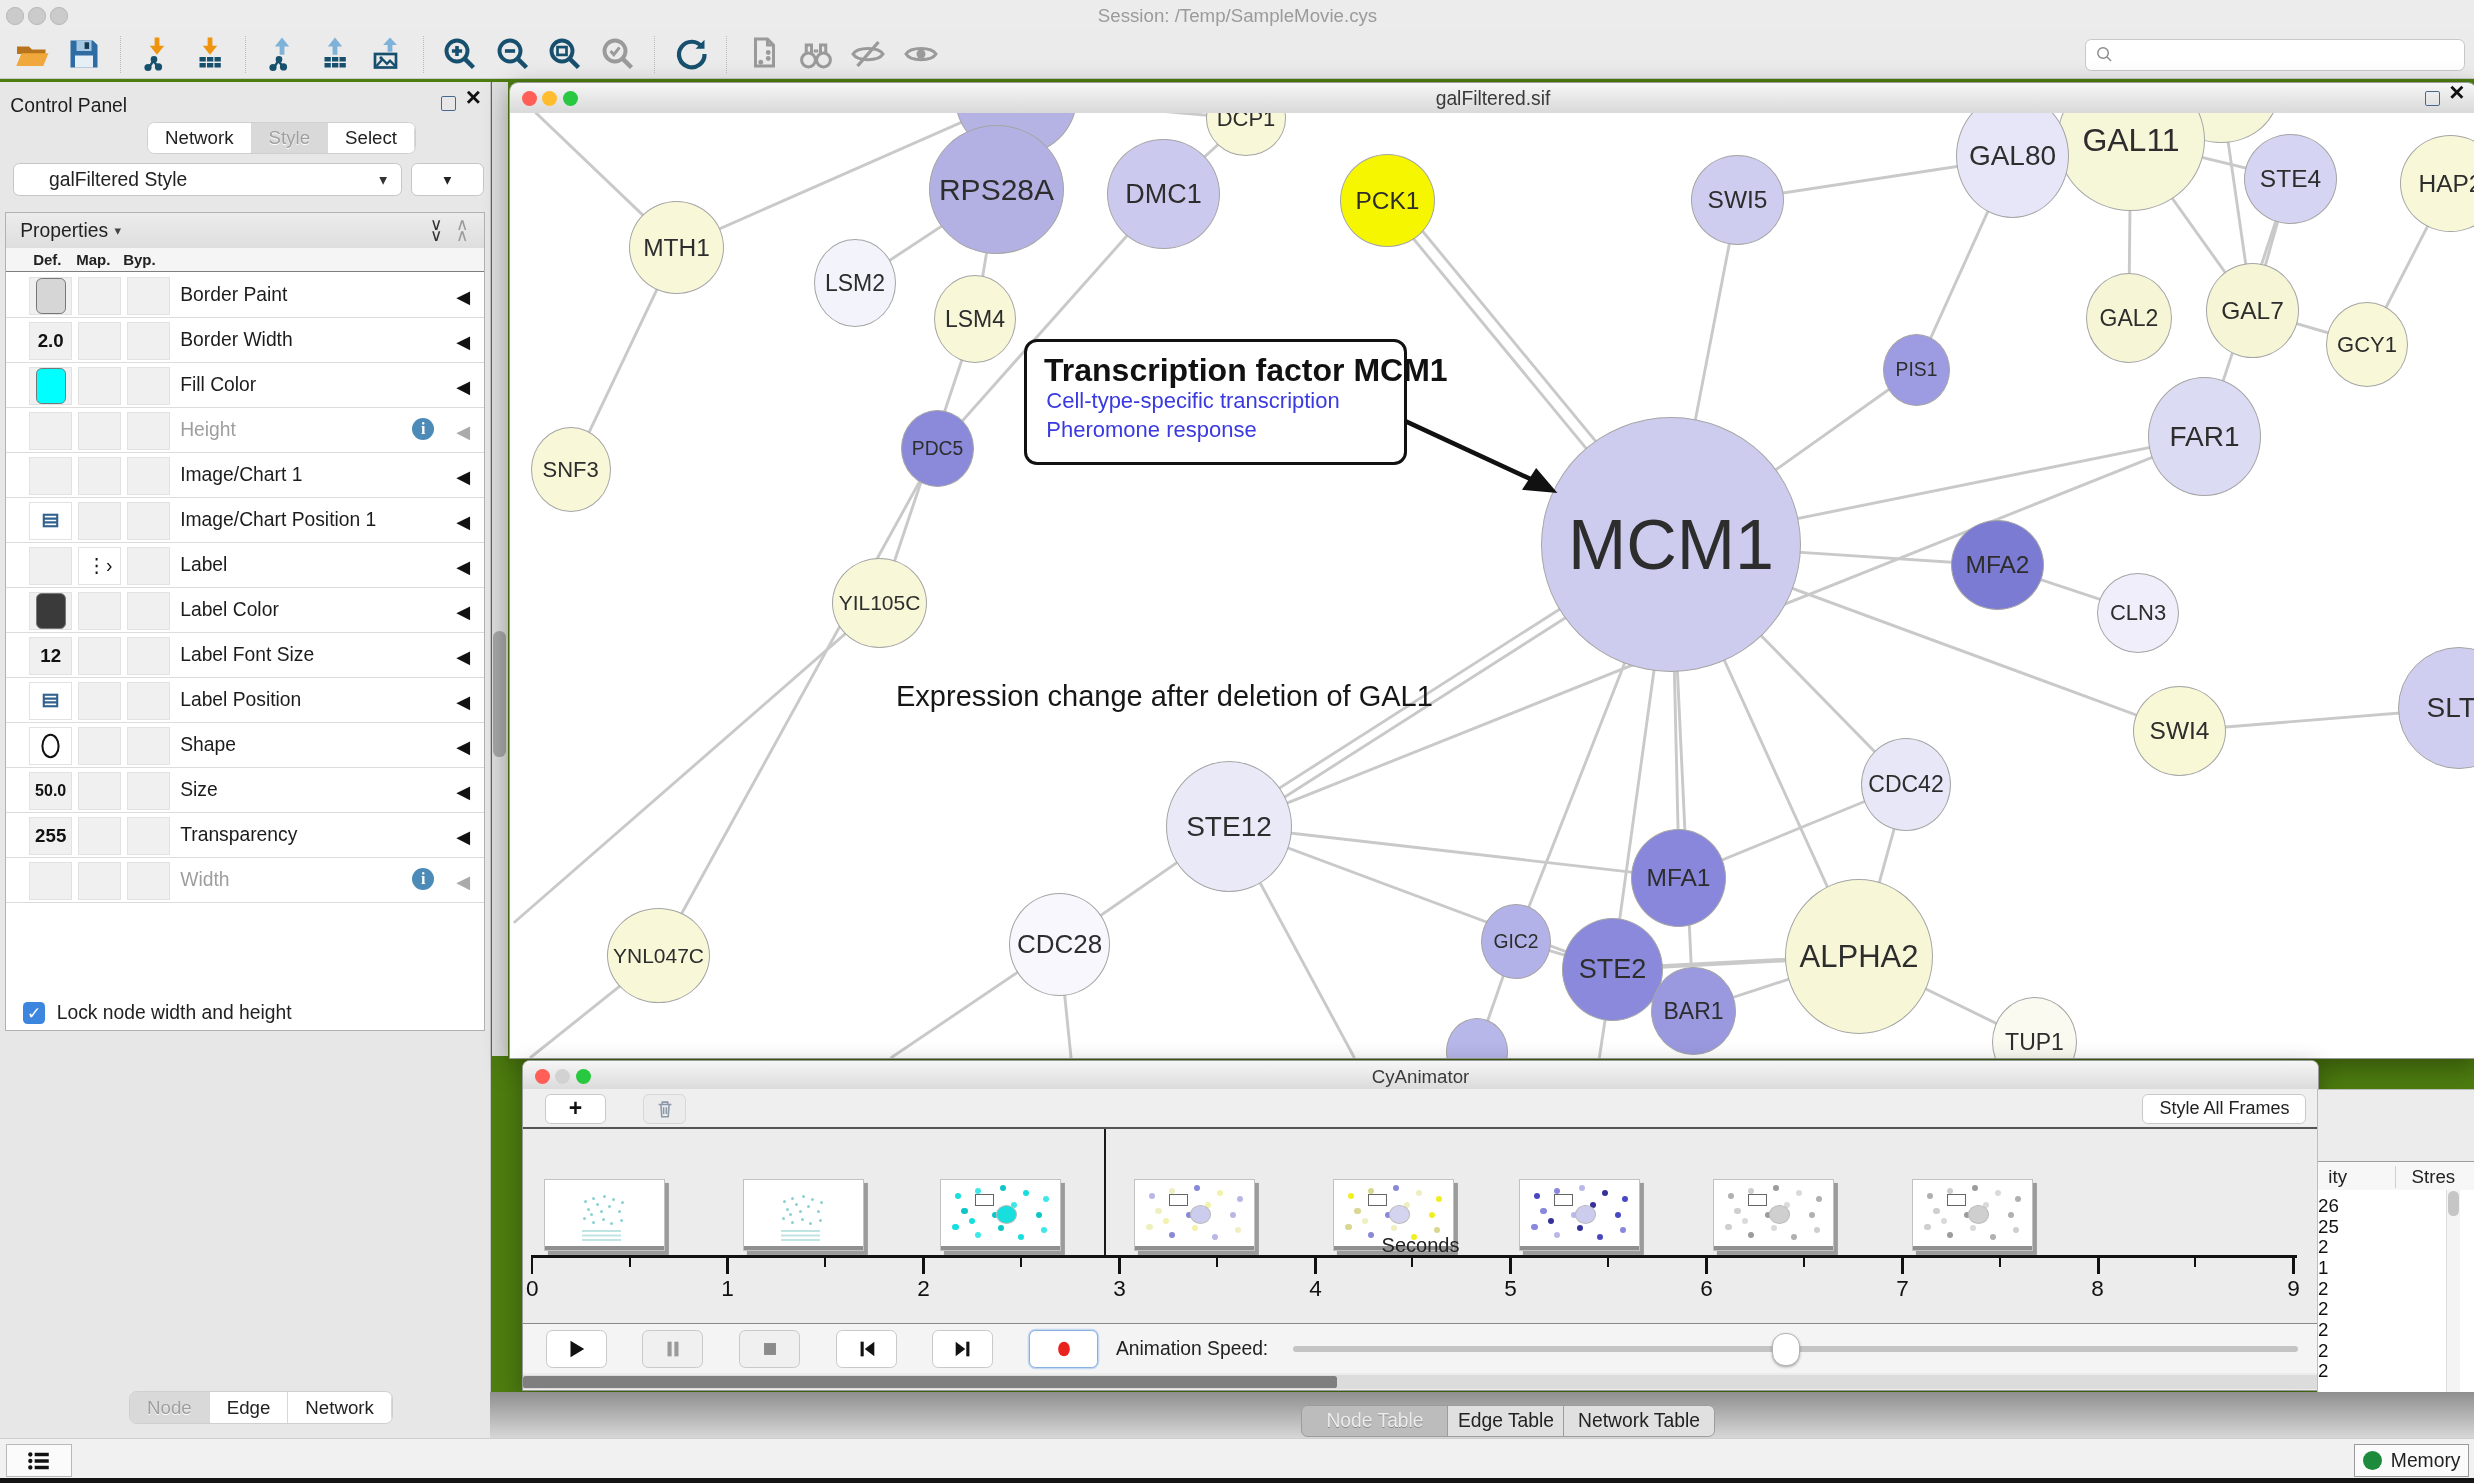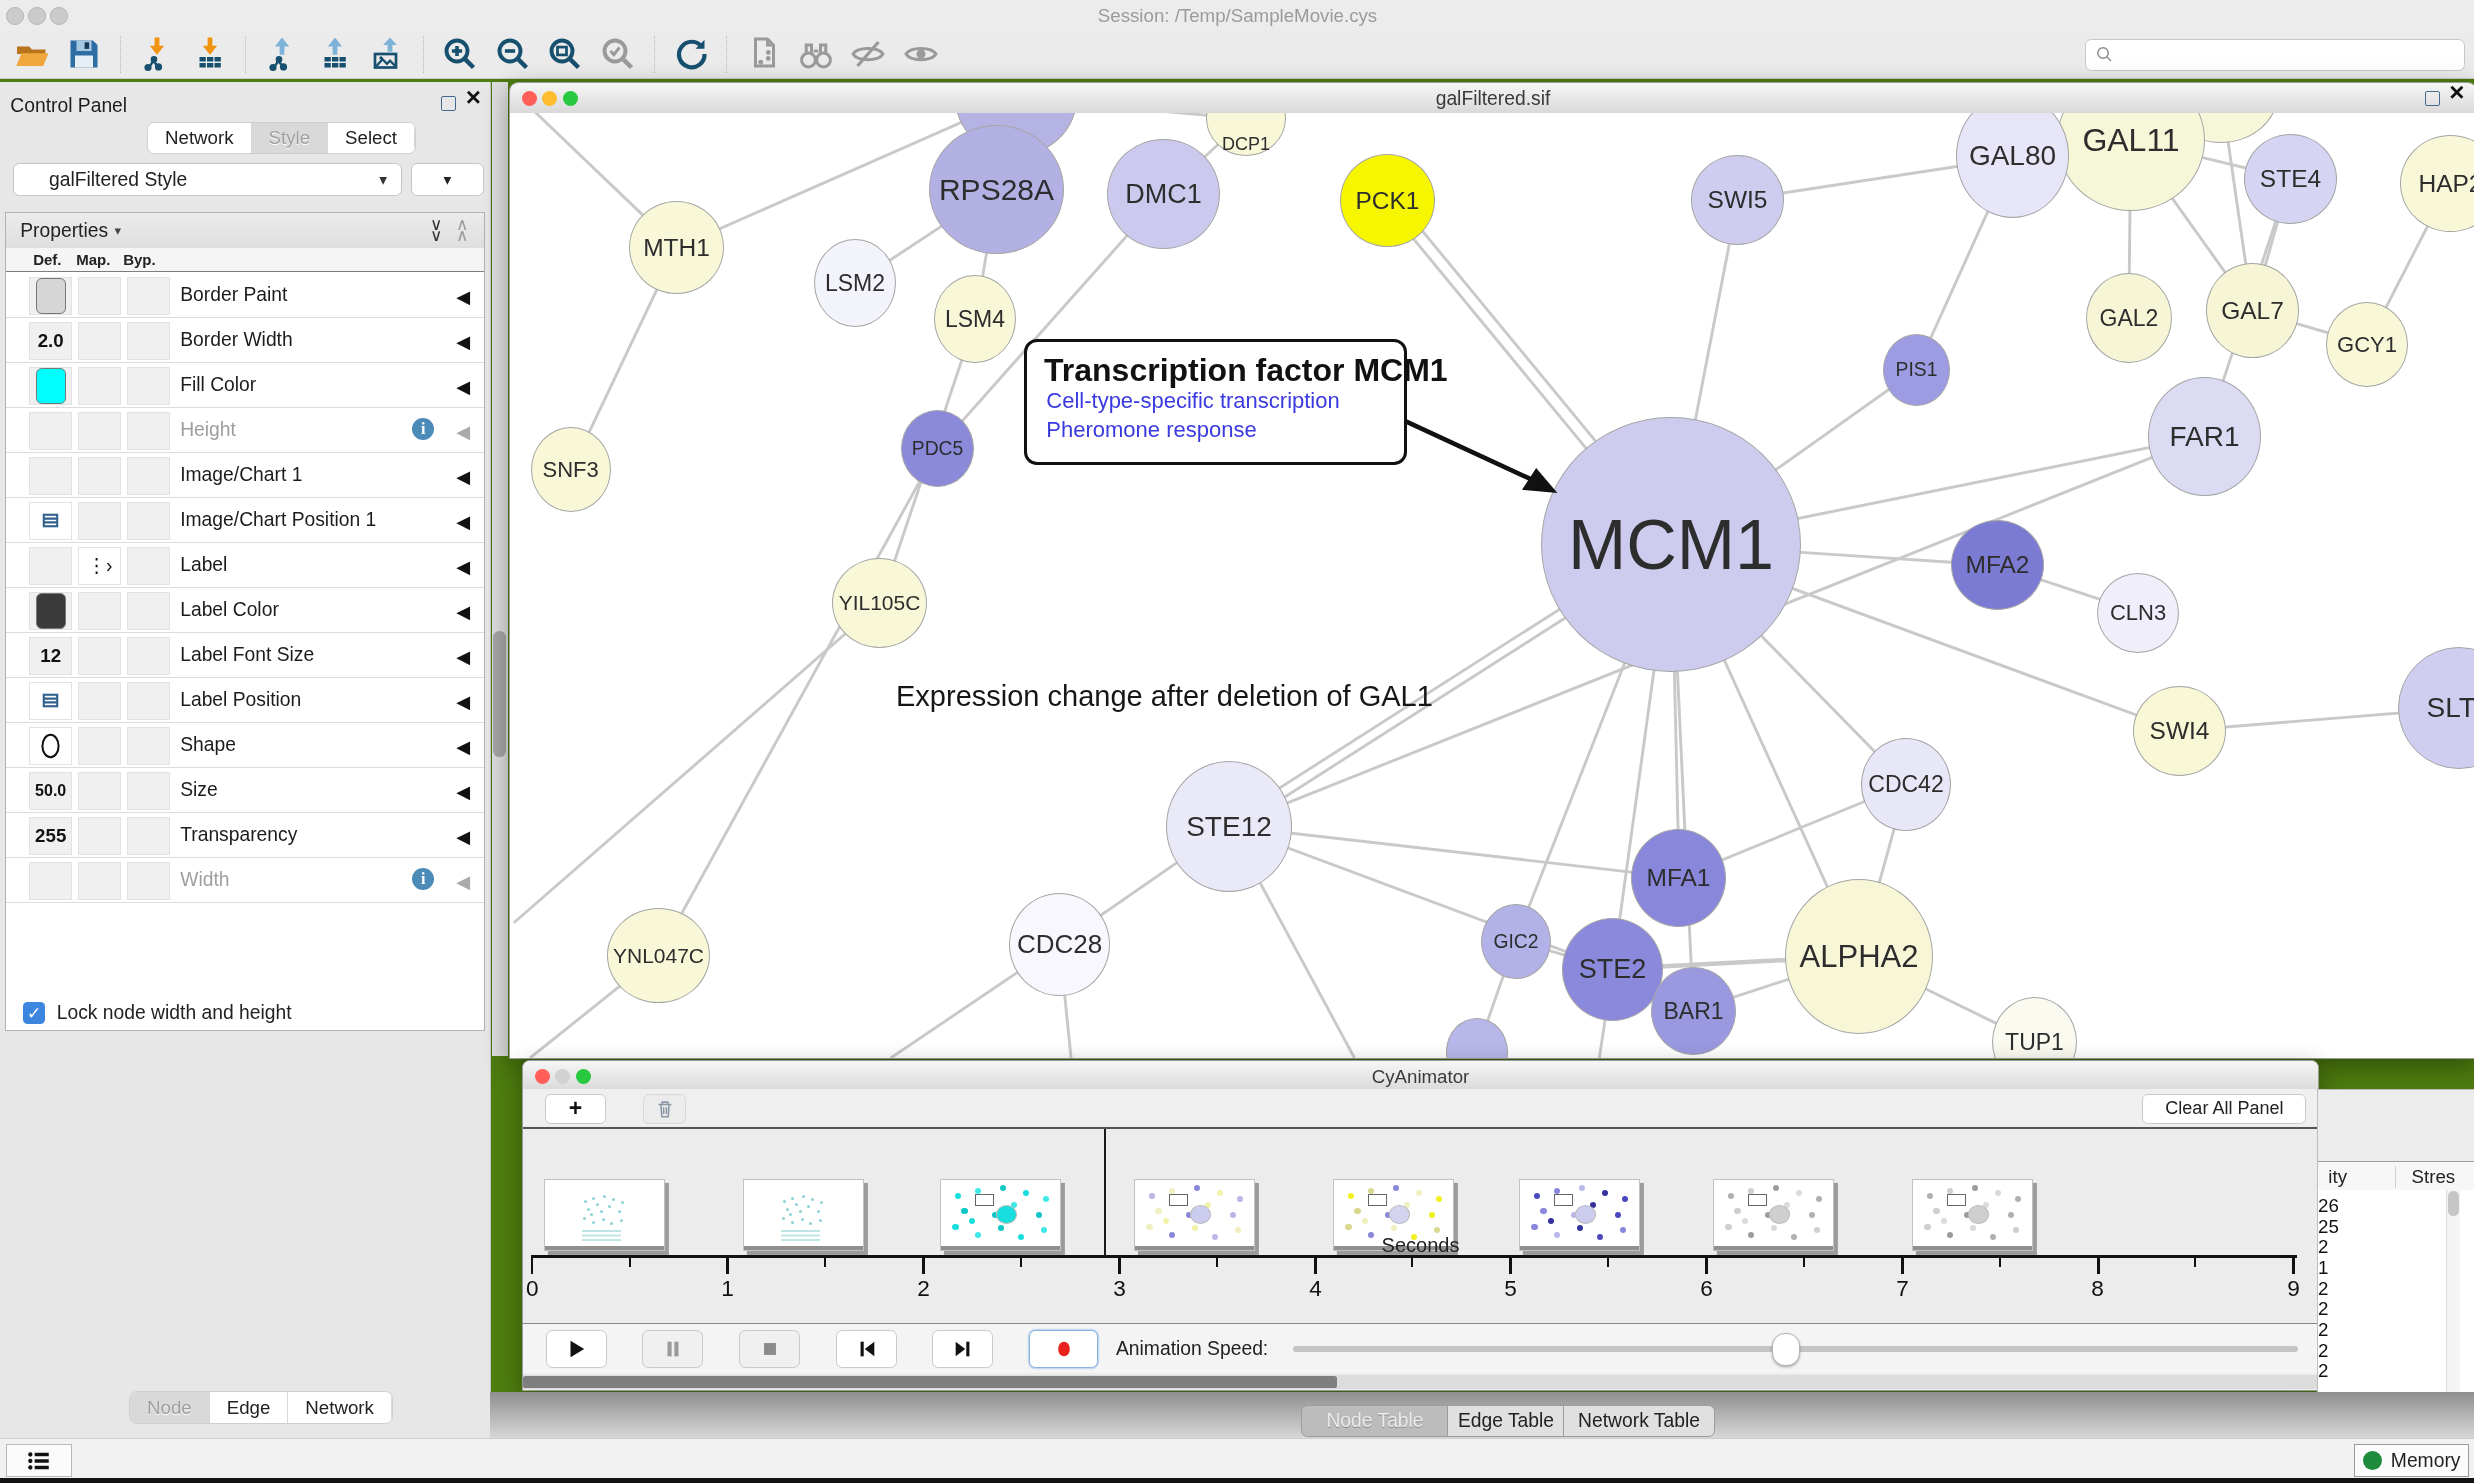--- a/index.html
+++ b/index.html
@@ -522,21 +522,21 @@
           <div class="node" style="left: 445px; top: -73px; width: 122px; height: 116px; background: rgb(181, 179, 228); font-size: 28px;">
             <span>RPS28B</span>
           </div>
           <div class="node" style="left: 1653px; top: -73px; width: 116px; height: 103px; background: rgb(246, 246, 216); font-size: 0px;"></div>
           <div class="node" style="left: 1547px; top: -44px; width: 148px; height: 142px; background: rgb(246, 246, 216); font-size: 32px;">
             <span>GAL11</span>
           </div>
           <div class="node" style="left: 1446px; top: -18.7px; width: 113px; height: 124px; background: rgb(230, 230, 248); font-size: 28px;">
             <span>GAL80</span>
           </div>
-          <div class="node" style="left: 696px; top: -32px; width: 80px; height: 75px; background: rgb(248, 248, 216); font-size: 18px; align-items: flex-end;">
+          <div class="node" style="left: 696px; top: -32px; width: 80px; height: 75px; background: rgb(248, 248, 216); font-size: 22px;">
             <span>DCP1</span>
           </div>
           <div class="node" style="left: 419px; top: 12.2px; width: 135px; height: 129px; background: rgb(179, 177, 227); font-size: 30px;">
             <span>RPS28A</span>
           </div>
           <div class="node" style="left: 597px; top: 26px; width: 113px; height: 110px; background: rgb(203, 202, 238); font-size: 27px;">
             <span>DMC1</span>
           </div>
           <div class="node" style="left: 830px; top: 41px; width: 95px; height: 93px; background: rgb(246, 246, 0); font-size: 24.5px;">
             <span>PCK1</span>
@@ -651,21 +651,21 @@
       <div class="tb-title" style="font-size:18.7px">CyAnimator</div>
     </div>
     <div class="abs" id="anim-toolbar">
       <div class="anim-btn" id="add-frame-btn">+</div>
       <div class="anim-btn" id="del-frame-btn">
         <svg viewBox="0 0 24 24" style="width:22px;height:22px">
             <path d="M5 7h14M9 7V4.5h6V7M7.5 7l1 13.5h7l1-13.5" fill="none" stroke="#8a98a8" stroke-width="1.7"></path>
             <path d="M10.5 10v7.5M13.5 10v7.5" stroke="#8a98a8" stroke-width="1.7"></path>
           </svg>
       </div>
-      <div class="anim-btn" id="clear-frames-btn">Clear All Panel</div>
+      <div class="anim-btn" id="clear-frames-btn">Style All Frames</div>
     </div>
     <div class="abs" id="anim-sep1"></div>
     <div class="abs" id="timeline">
       <div id="frames">
           <div class="thumb" style="left: 20.6px;">
             <div class="tdotm" style="left: 39px; top: 19.5px; width: 3.2px; height: 3.2px; background: rgb(143, 210, 210);"></div>
             <div class="tdotm" style="left: 47px; top: 16.7px; width: 3.2px; height: 3.2px; background: rgb(143, 210, 210);"></div>
             <div class="tdotm" style="left: 58px; top: 15.3px; width: 3.2px; height: 3.2px; background: rgb(143, 210, 210);"></div>
             <div class="tdotm" style="left: 67px; top: 18px; width: 3.2px; height: 3.2px; background: rgb(143, 210, 210);"></div>
             <div class="tdotm" style="left: 76px; top: 21px; width: 3.2px; height: 3.2px; background: rgb(143, 210, 210);"></div>

